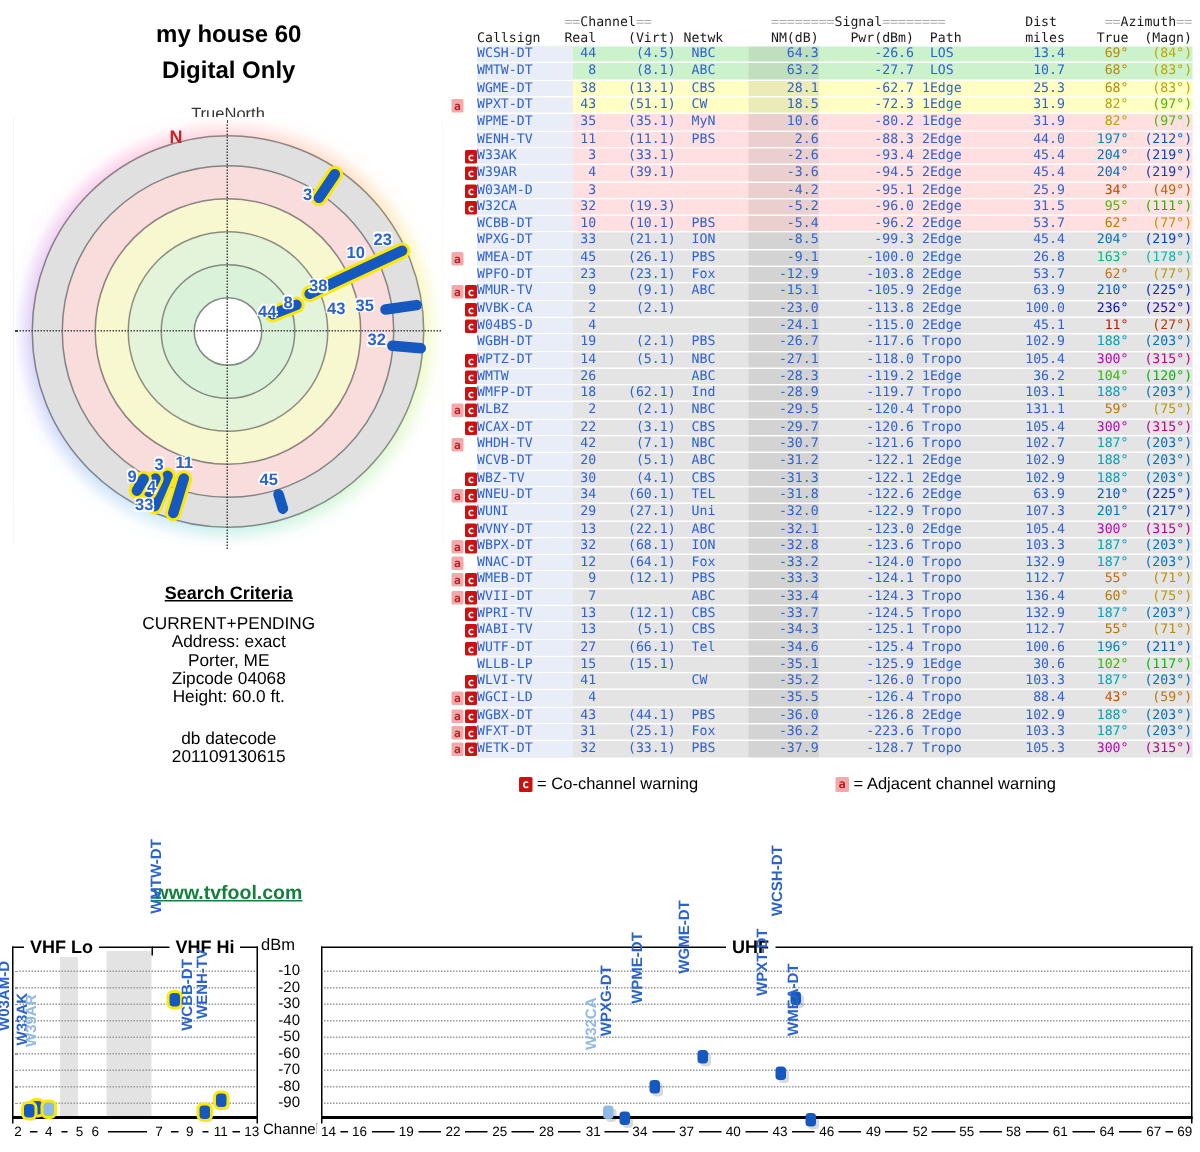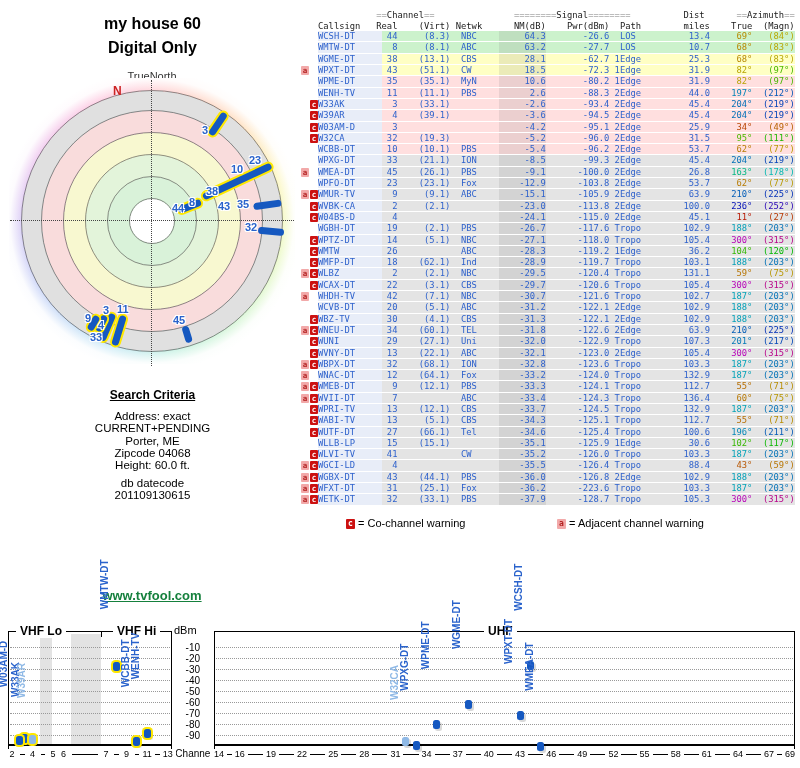--- a/index.html
+++ b/index.html
@@ -31,21 +31,21 @@
   #title1{position:absolute;left:35px;top:15px;width:235px;text-align:center;
      font:bold 16px "Liberation Sans",sans-serif;color:#000;}
   #title2{position:absolute;left:35px;top:39px;width:235px;text-align:center;
      font:bold 16px "Liberation Sans",sans-serif;color:#000;}
 
   
   #search-head{position:absolute;left:35px;top:388px;width:235px;text-align:center;
      font:bold 12px "Liberation Sans",sans-serif;text-decoration:underline;color:#000;}
   #search-lines{position:absolute;left:15px;top:410px;width:275px;text-align:center;
      font:11.5px "Liberation Sans",sans-serif;color:#000;line-height:12.3px;}
-  #search-datecode{position:absolute;left:15px;top:477px;width:275px;text-align:center;
+  #search-datecode{position:absolute;left:15px;top:487px;width:275px;text-align:center;
      font:11.5px "Liberation Sans",sans-serif;color:#000;line-height:12.3px;}
 
   
   #tvtable{position:absolute;left:318px;top:10px;font-family:"DejaVu Sans Mono",monospace;
      font-size:8.8px;}
   #thead{white-space:pre;line-height:10.6px;color:#1a1a1a;}
   #thead .eq{color:#a9a9a9;}
   #trows{position:relative;}
   .trow{position:relative;height:11.3px;box-sizing:border-box;border-bottom:1px solid #fff;}
   .bg-green{background:#ccf2cc;} .bg-yellow{background:#ffffc4;}
@@ -131,38 +131,38 @@
         <div class="rlabel" style="left: 108px; top: 225px;">11</div>
         <div class="rlabel" style="left: 76px; top: 234px;">9</div>
         <div class="rlabel" style="left: 89px; top: 241px;">4</div>
         <div class="rlabel" style="left: 81px; top: 253px;">33</div>
       </div>
     <div id="n-label">N</div>
   </div>
 
   <div id="search-head">Search Criteria</div>
   <div id="search-lines">
+      <div>CURRENT+PENDING</div>
       <div>Address: exact</div>
-      <div>CURRENT+PENDING</div>
       <div>Porter, ME</div>
       <div>Zipcode 04068</div>
       <div>Height: 60.0 ft.</div>
     </div>
   <div id="search-datecode">
       <div>db datecode</div>
       <div>201109130615</div>
     </div>
 
   <div id="tvtable">
     <div id="thead"><div>           <span class="eq">==</span>Channel<span class="eq">==</span>               <span class="eq">========</span>Signal<span class="eq">========</span>          <span class="eq"></span>Dist<span class="eq"></span>      <span class="eq">==</span>Azimuth<span class="eq">==</span></div><div>Callsign   Real    (Virt) Netwk      NM(dB)    Pwr(dBm)  Path        miles    True  (Magn)</div></div>
     <div id="trows">
         <div class="trow bg-green">
           <div class="csbg"></div>
           <div class="nmband"></div>
-          <div class="txt"><span>WCSH-DT </span><span>     44</span><span>     (8.3)</span><span>  NBC  </span><span>       64.3</span><span>       -26.6</span><span>  LOS   </span><span>       13.4</span><span style="color: rgb(184, 139, 5);">     69°</span><span style="color: rgb(184, 169, 5);">   (84°)</span></div>
+          <div class="txt"><span>WCSH-DT </span><span>     44</span><span>     (4.5)</span><span>  NBC  </span><span>       64.3</span><span>       -26.6</span><span>  LOS   </span><span>       13.4</span><span style="color: rgb(184, 139, 5);">     69°</span><span style="color: rgb(184, 169, 5);">   (84°)</span></div>
         </div>
         <div class="trow bg-green">
           <div class="csbg"></div>
           <div class="nmband"></div>
           <div class="txt"><span>WMTW-DT </span><span>      8</span><span>     (8.1)</span><span>  ABC  </span><span>       63.2</span><span>       -27.7</span><span>  LOS   </span><span>       10.7</span><span style="color: rgb(184, 136, 5);">     68°</span><span style="color: rgb(184, 166, 5);">   (83°)</span></div>
         </div>
         <div class="trow bg-yellow">
           <div class="csbg"></div>
           <div class="nmband"></div>
           <div class="txt"><span>WGME-DT </span><span>     38</span><span>    (13.1)</span><span>  CBS  </span><span>       28.1</span><span>       -62.7</span><span> 1Edge  </span><span>       25.3</span><span style="color: rgb(184, 136, 5);">     68°</span><span style="color: rgb(184, 166, 5);">   (83°)</span></div>

